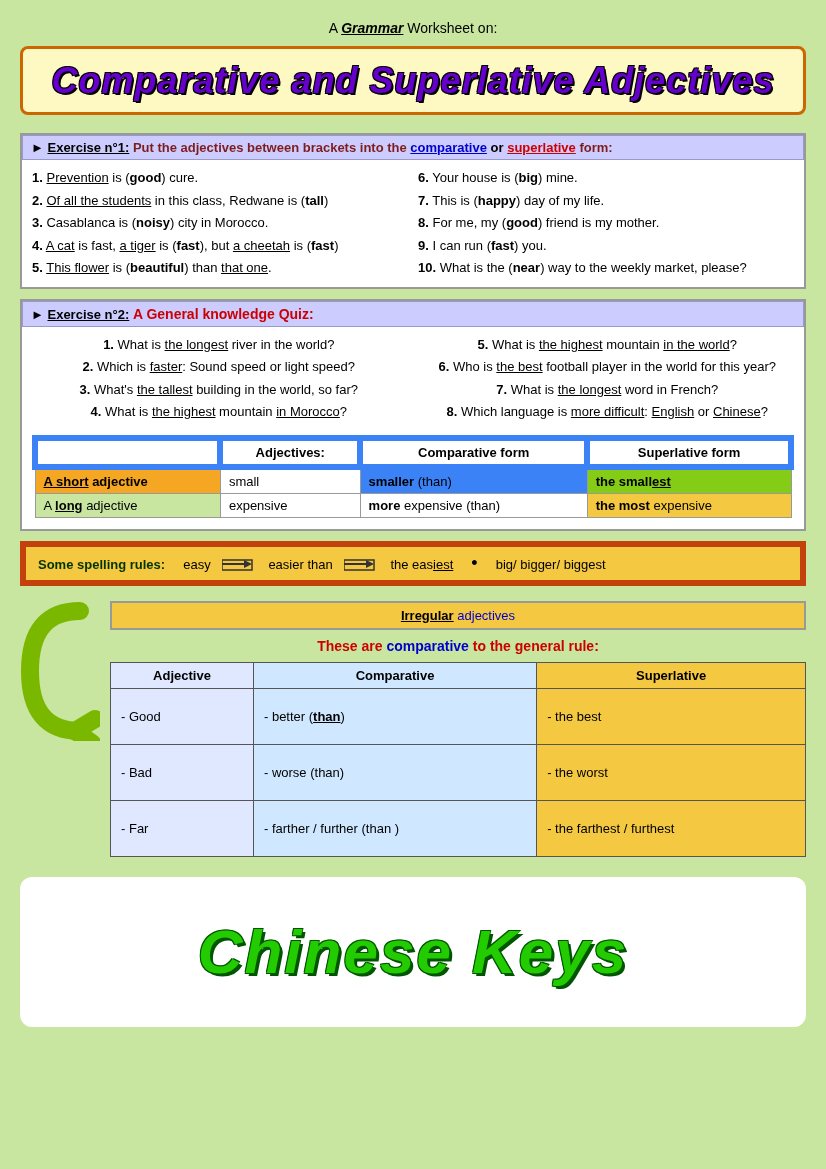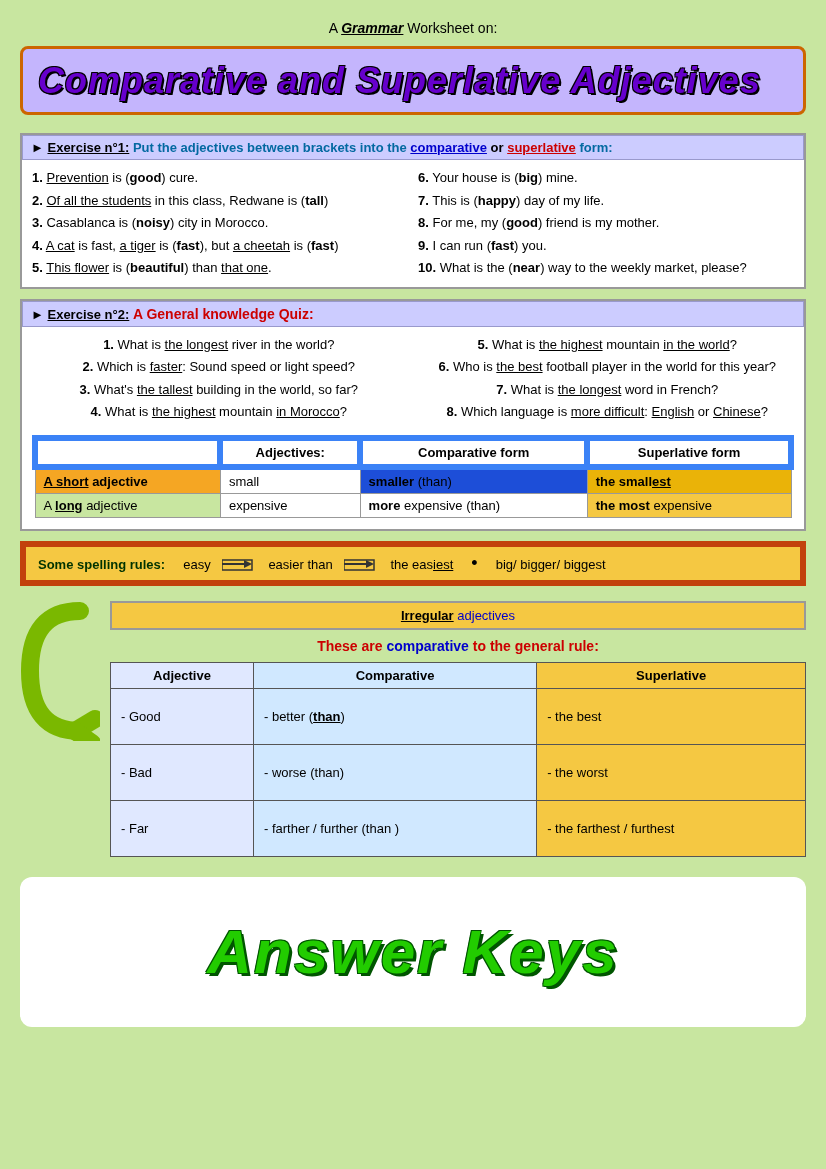--- a/index.html
+++ b/index.html
@@ -22,26 +22,26 @@
       font-size: 14px;
       color: #000;
     }
     .header-title span.grammar {
       text-decoration: underline;
       font-style: italic;
       font-weight: bold;
     }
     
     .main-title-banner {
-      background-color: #c4b5fd;
+      background-color: #fef9c3;
       border: 3px solid #cc6600;
       border-radius: 8px;
       padding: 10px 15px;
       margin-bottom: 18px;
-      text-align: left;
+      text-align: center;
     }
     .main-title-text {
       font-size: 36px;
       font-weight: 900;
       font-style: italic;
       color: #6600cc;
       text-shadow: 2px 2px 0px #000, -1px -1px 0px #000, 1px -1px 0px #000, -1px 1px 0px #000;
       letter-spacing: 1px;
       line-height: 1.2;
     }
@@ -58,21 +58,21 @@
       padding: 4px 8px;
       margin: -6px -10px 8px -10px;
       font-weight: bold;
       font-size: 13px;
     }
     .exercise-header .ex-num {
       font-weight: bold;
       text-decoration: underline;
     }
     .exercise-header .instruction {
-      color: #0369a1;
+      color: #7f1d1d;
       font-weight: bold;
     }
     .exercise-header .comp-word {
       text-decoration: underline;
       color: #0000cc;
     }
     .exercise-header .super-word {
       color: #cc0000;
       text-decoration: underline;
     }
@@ -116,24 +116,24 @@
       background-color: #f5a623;
       font-weight: bold;
     }
     .adj-table .row-long td:first-child {
       background-color: #c8e6a0;
     }
     .adj-table .row-short td:nth-child(2) {
       background-color: #fff;
     }
     .adj-table .row-short td:nth-child(3) {
-      background-color: #1d4ed8;
+      background-color: #3b82f6;
     }
     .adj-table .row-short td:nth-child(4) {
-      background-color: #eab308;
+      background-color: #84cc16;
     }
     .adj-table .row-long td:nth-child(4) {
       background-color: #f5c842;
     }
     
     .spelling-rules {
       background-color: #f5c842;
       border: 6px solid #c2410c;
       padding: 6px 12px;
       margin-bottom: 15px;
@@ -429,16 +429,16 @@
             <td class="col-adj">- Far</td>
             <td class="col-comp">- farther / further (than )</td>
             <td class="col-super">- the farthest  /  furthest</td>
           </tr>
         </tbody>
       </table>
     </div>
   </div>
 
   <div class="answer-keys-section">
-    <div class="answer-keys-text">Answer Keys</div>
+    <div class="answer-keys-text">Chinese Keys</div>
   </div>
 
 </div>
 
 </body></html>

